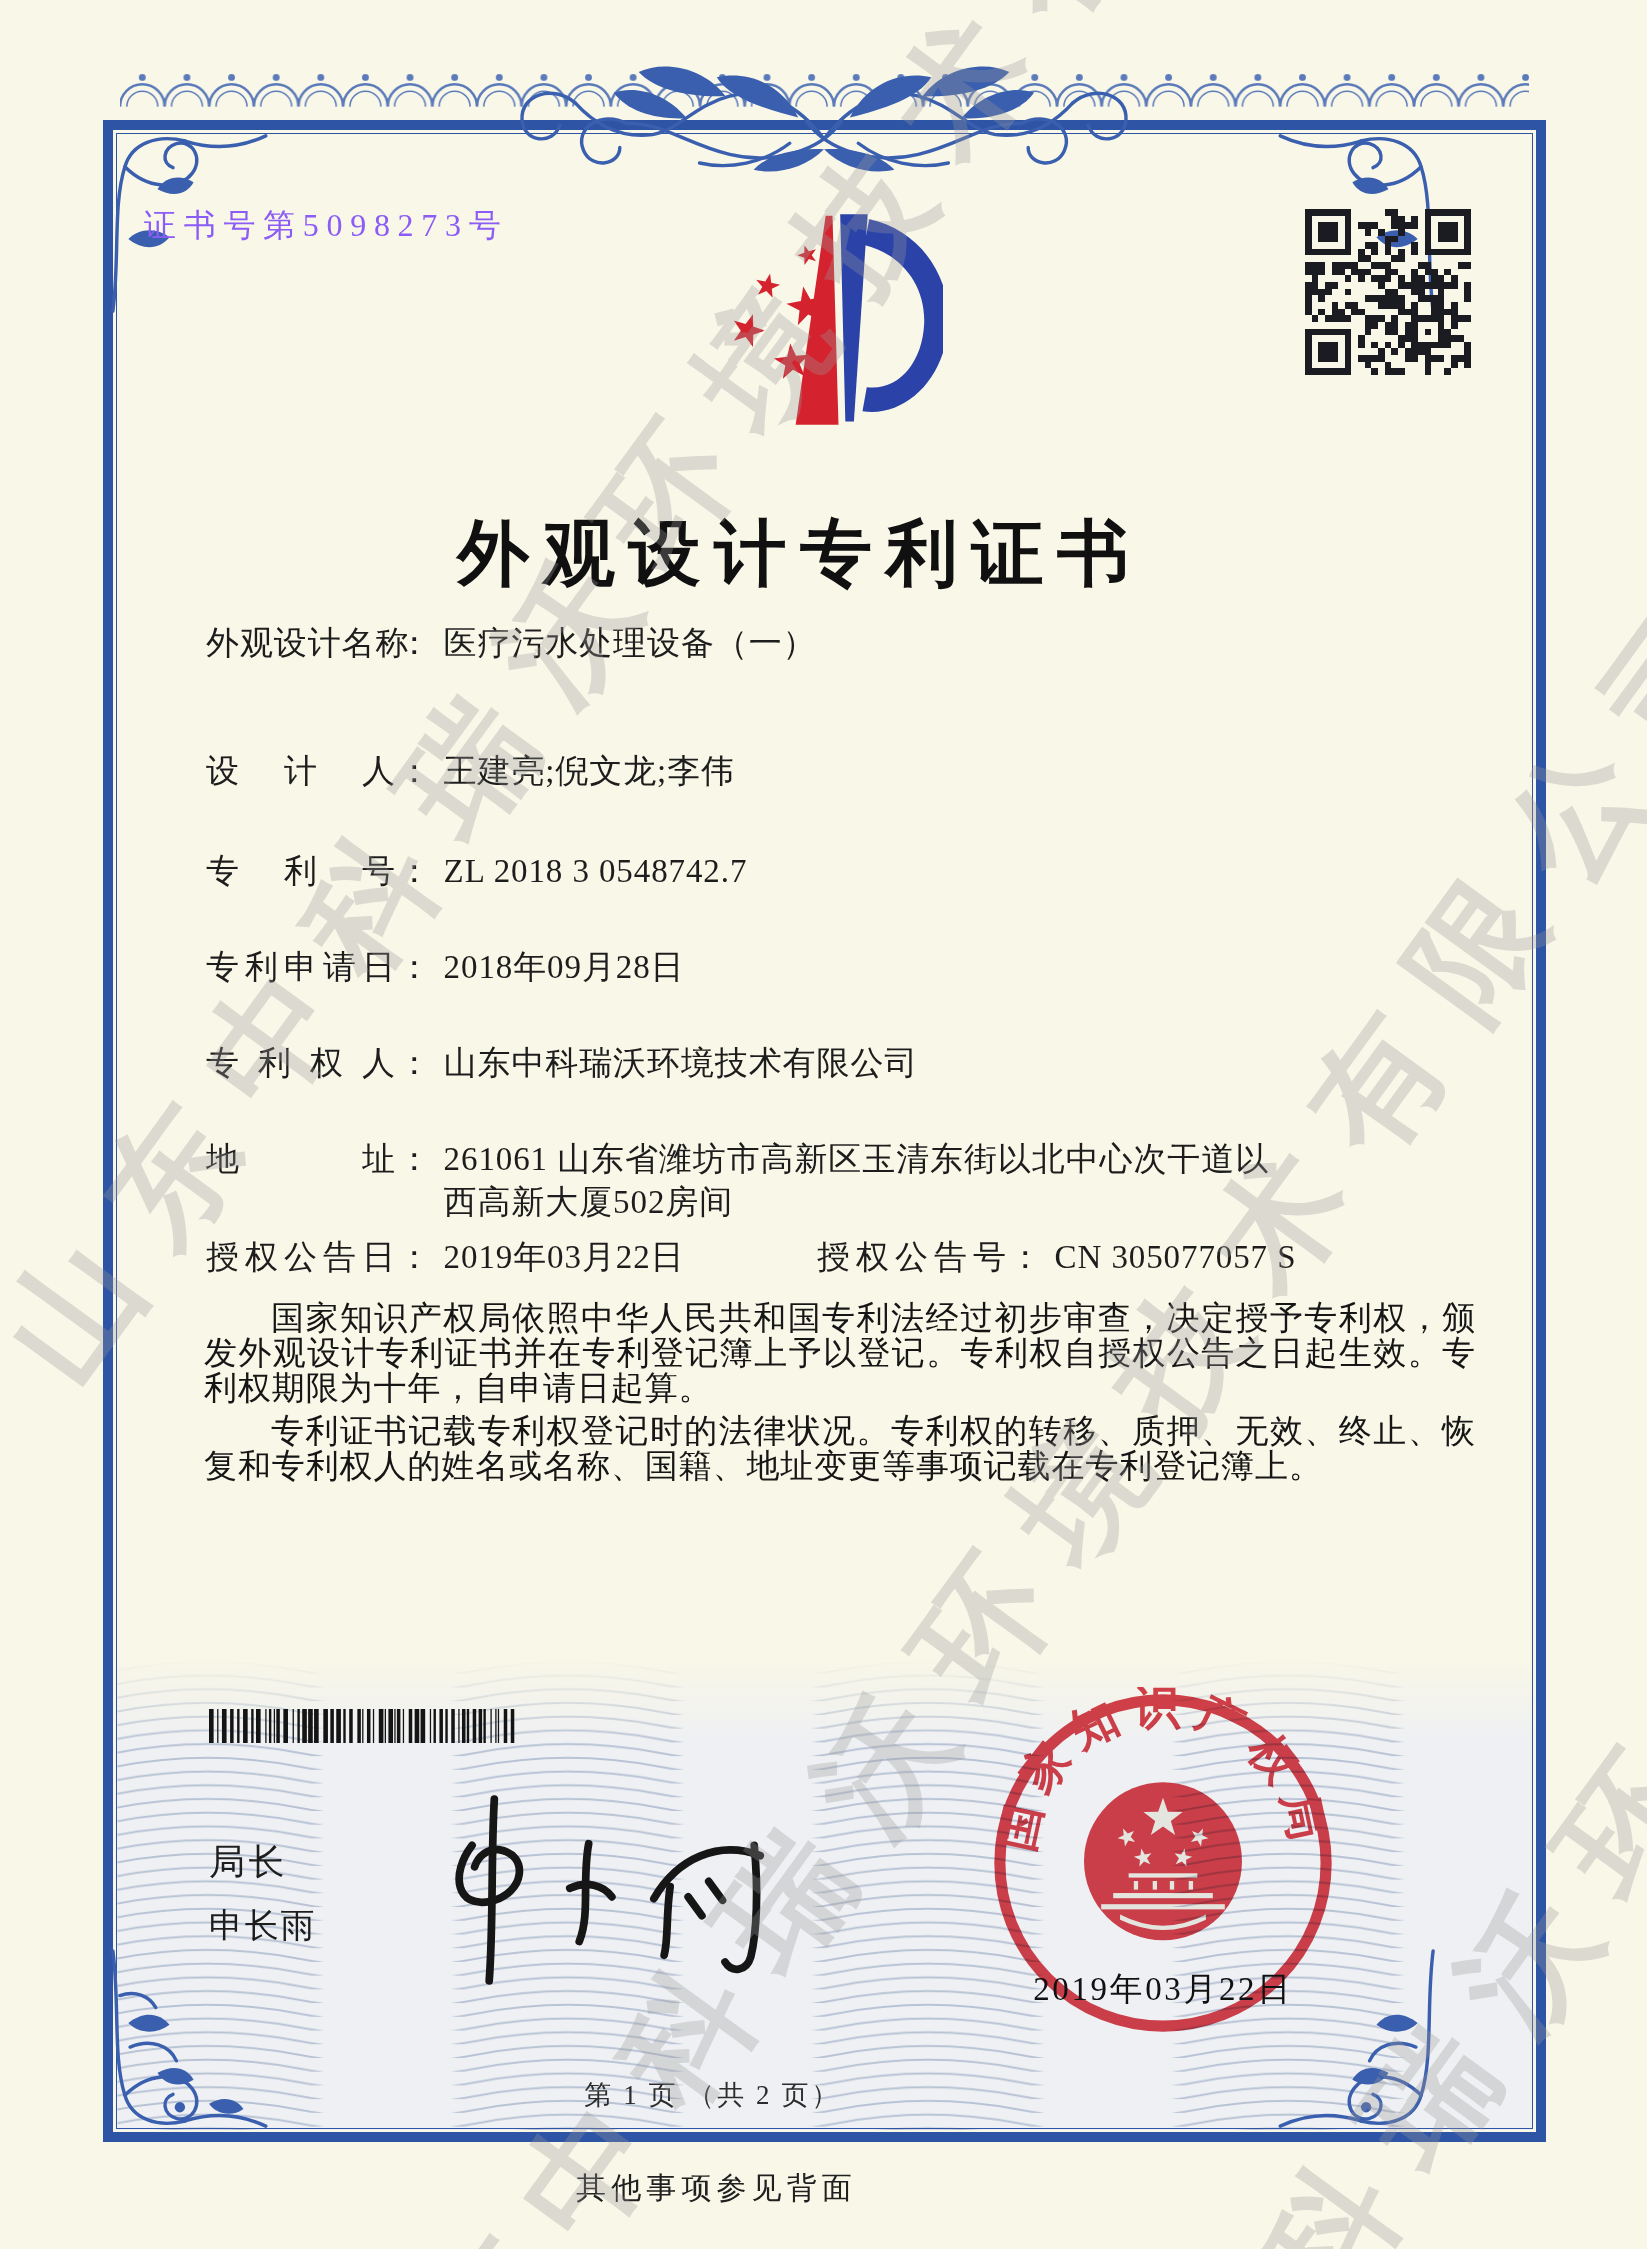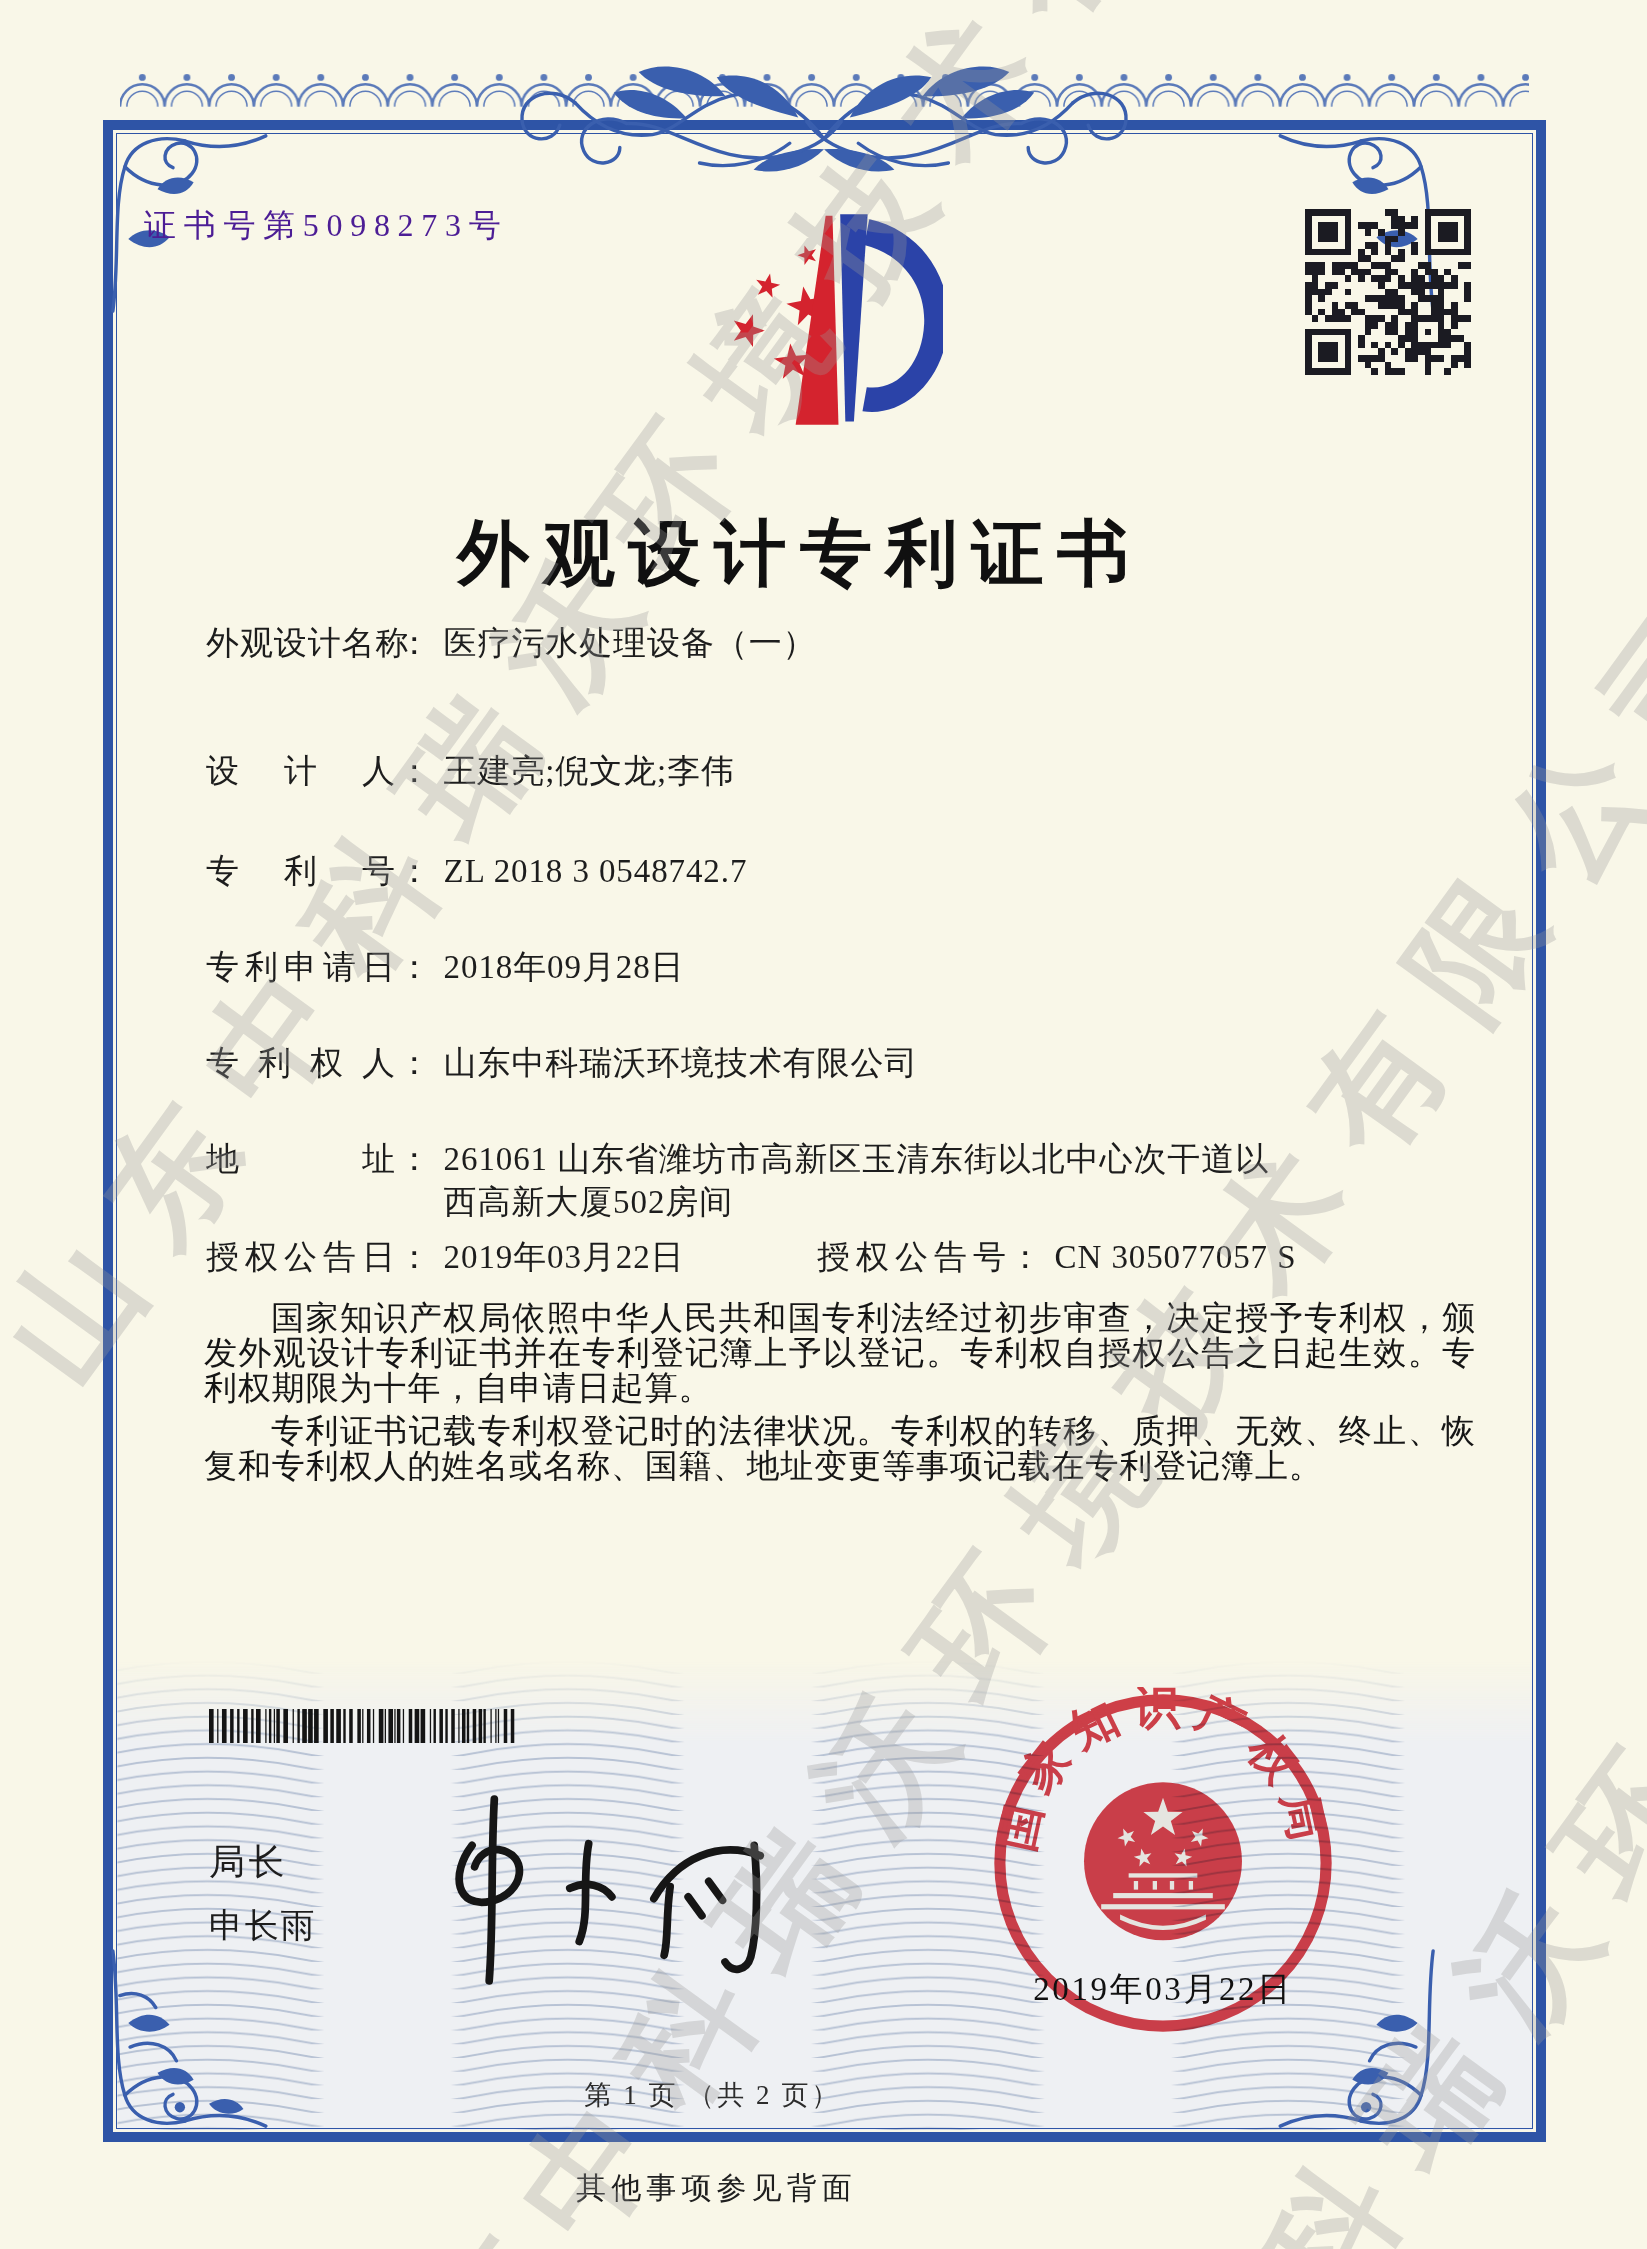--- a/index.html
+++ b/index.html
@@ -24,21 +24,21 @@
 
   
   .wm { position:absolute; z-index:30; white-space:nowrap; pointer-events:none;
         font-size:129px; font-weight:700; letter-spacing:39px; color:#9a9a9a; opacity:.30;
         transform-origin:0 0; transform:rotate(-54deg); }
   .wm1 { left:-34px;  top:1313px; }
   .wm2 { left:283px;  top:2446px; }
   .wm3 { left:927px; top:2643px; }
 
   
-  .cert-no { left:144px; top:204px; font-size:32px; letter-spacing:7.7px; color:#4c1d95; z-index:10; }
+  .cert-no { left:144px; top:204px; font-size:32px; letter-spacing:7.7px; color:#8b5cf6; z-index:10; }
   .logo    { left:686px; top:197px; width:257px; height:257px; z-index:10; }
   .qr      { left:1305px; top:209px; width:166px; height:166px; z-index:10; }
   .title   { left:371px; top:470px; width:858px; text-align:center;
              font-size:72px; font-weight:700; letter-spacing:13.7px; color:#101010; z-index:10;margin-top:36px; }
 
   
   .frow { position:absolute; left:206px; font-size:33px; line-height:43px; z-index:10;
           letter-spacing:0.9px; white-space:nowrap; }
   .flabel { display:inline-block; width:190px; text-align:justify; text-align-last:justify;
             vertical-align:top; }

